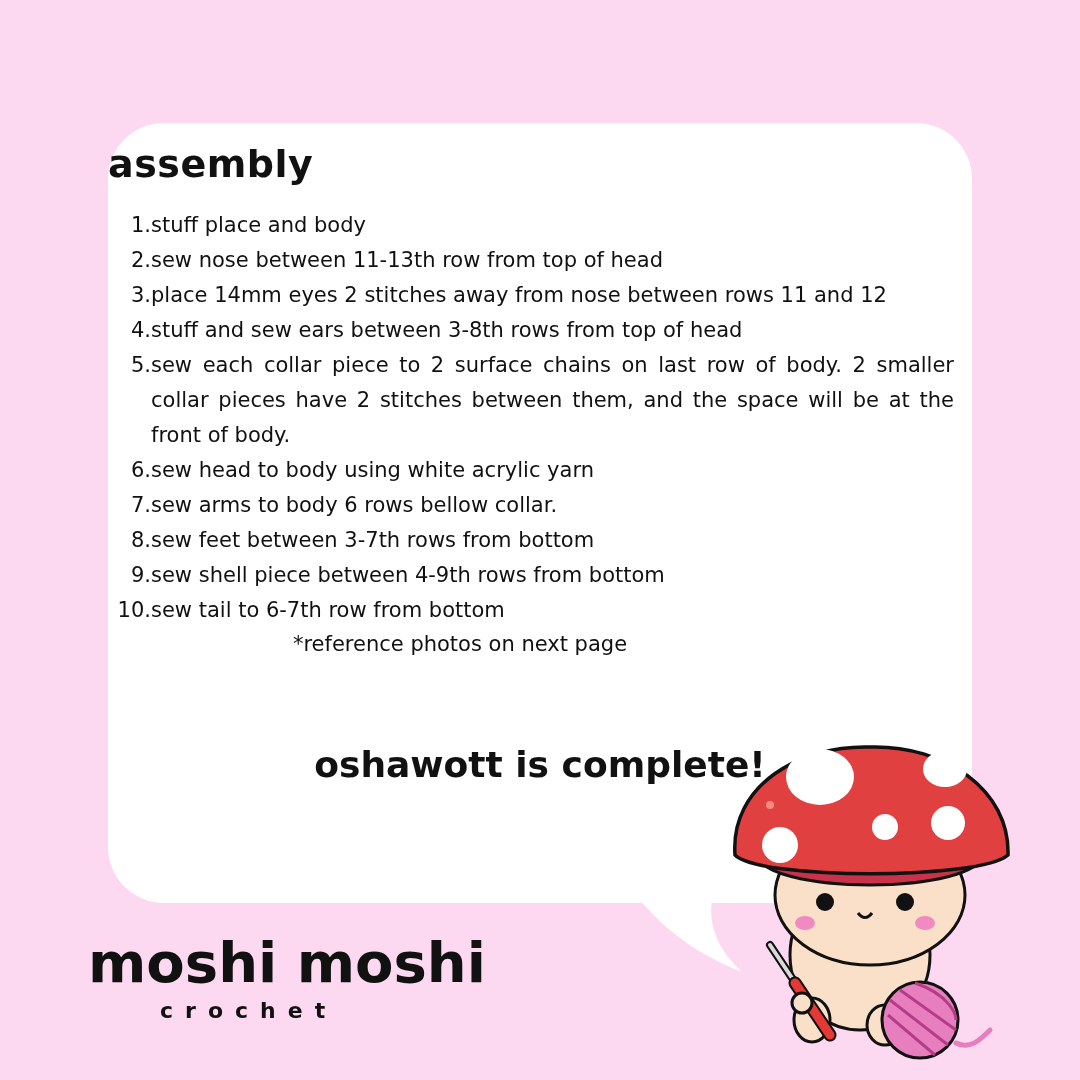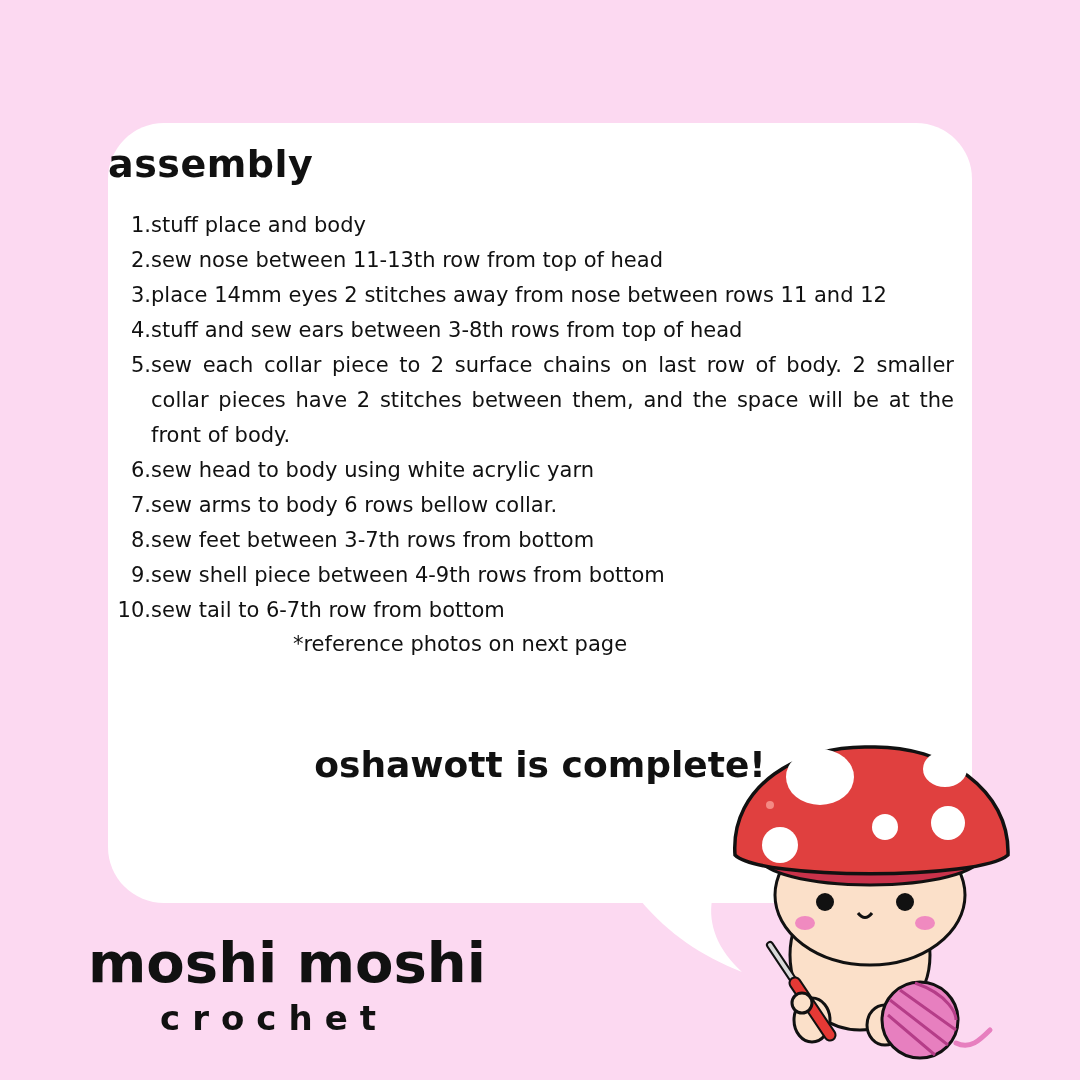--- a/index.html
+++ b/index.html
@@ -38,21 +38,21 @@
   .complete {
     position: absolute; top: 726px; left: 108px; width: 864px;
     text-align: center; font-weight: bold; font-size: 36px; margin-top: 18px;
   }
   .brand-1 {
     position: absolute; left: 88px; top: 930px;
     font-weight: bold; font-size: 56px; letter-spacing: 0px; text-align: center;
   }
   .brand-2 {
     position: absolute; left: 160px; top: 998px;
-    font-weight: bold; font-size: 34px; letter-spacing: 12px;
+    font-weight: bold; font-size: 22px; letter-spacing: 12px;
   }
   .mascot { position: absolute; left: 720px; top: 745px; }
 </style>
 </head>
 <body>
 
 <div class="card"></div>
 <svg class="tail" width="1080" height="1080">
   <path d="M640 900 C 670 935, 700 955, 742 972 C 718 950, 708 925, 712 900 Z" fill="#ffffff"></path>
 </svg>

